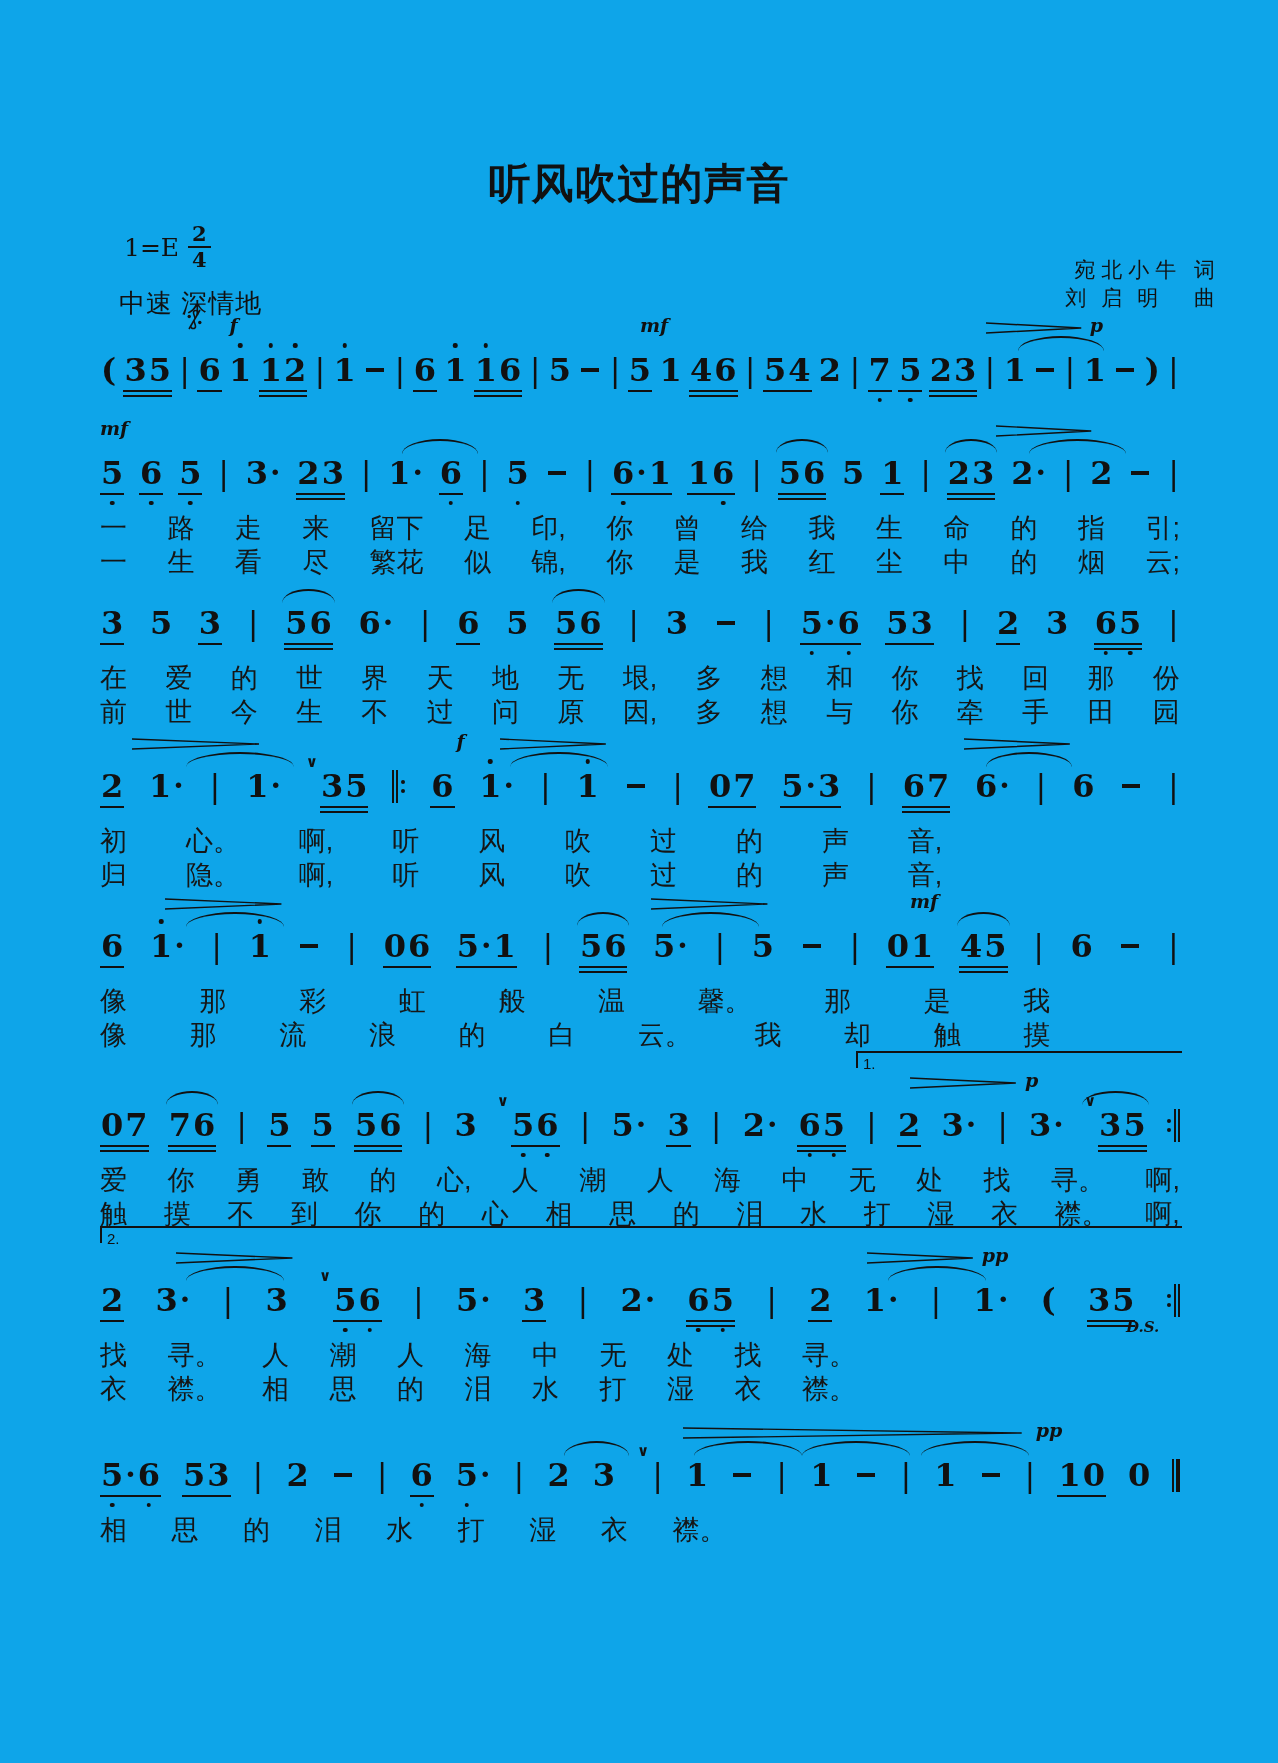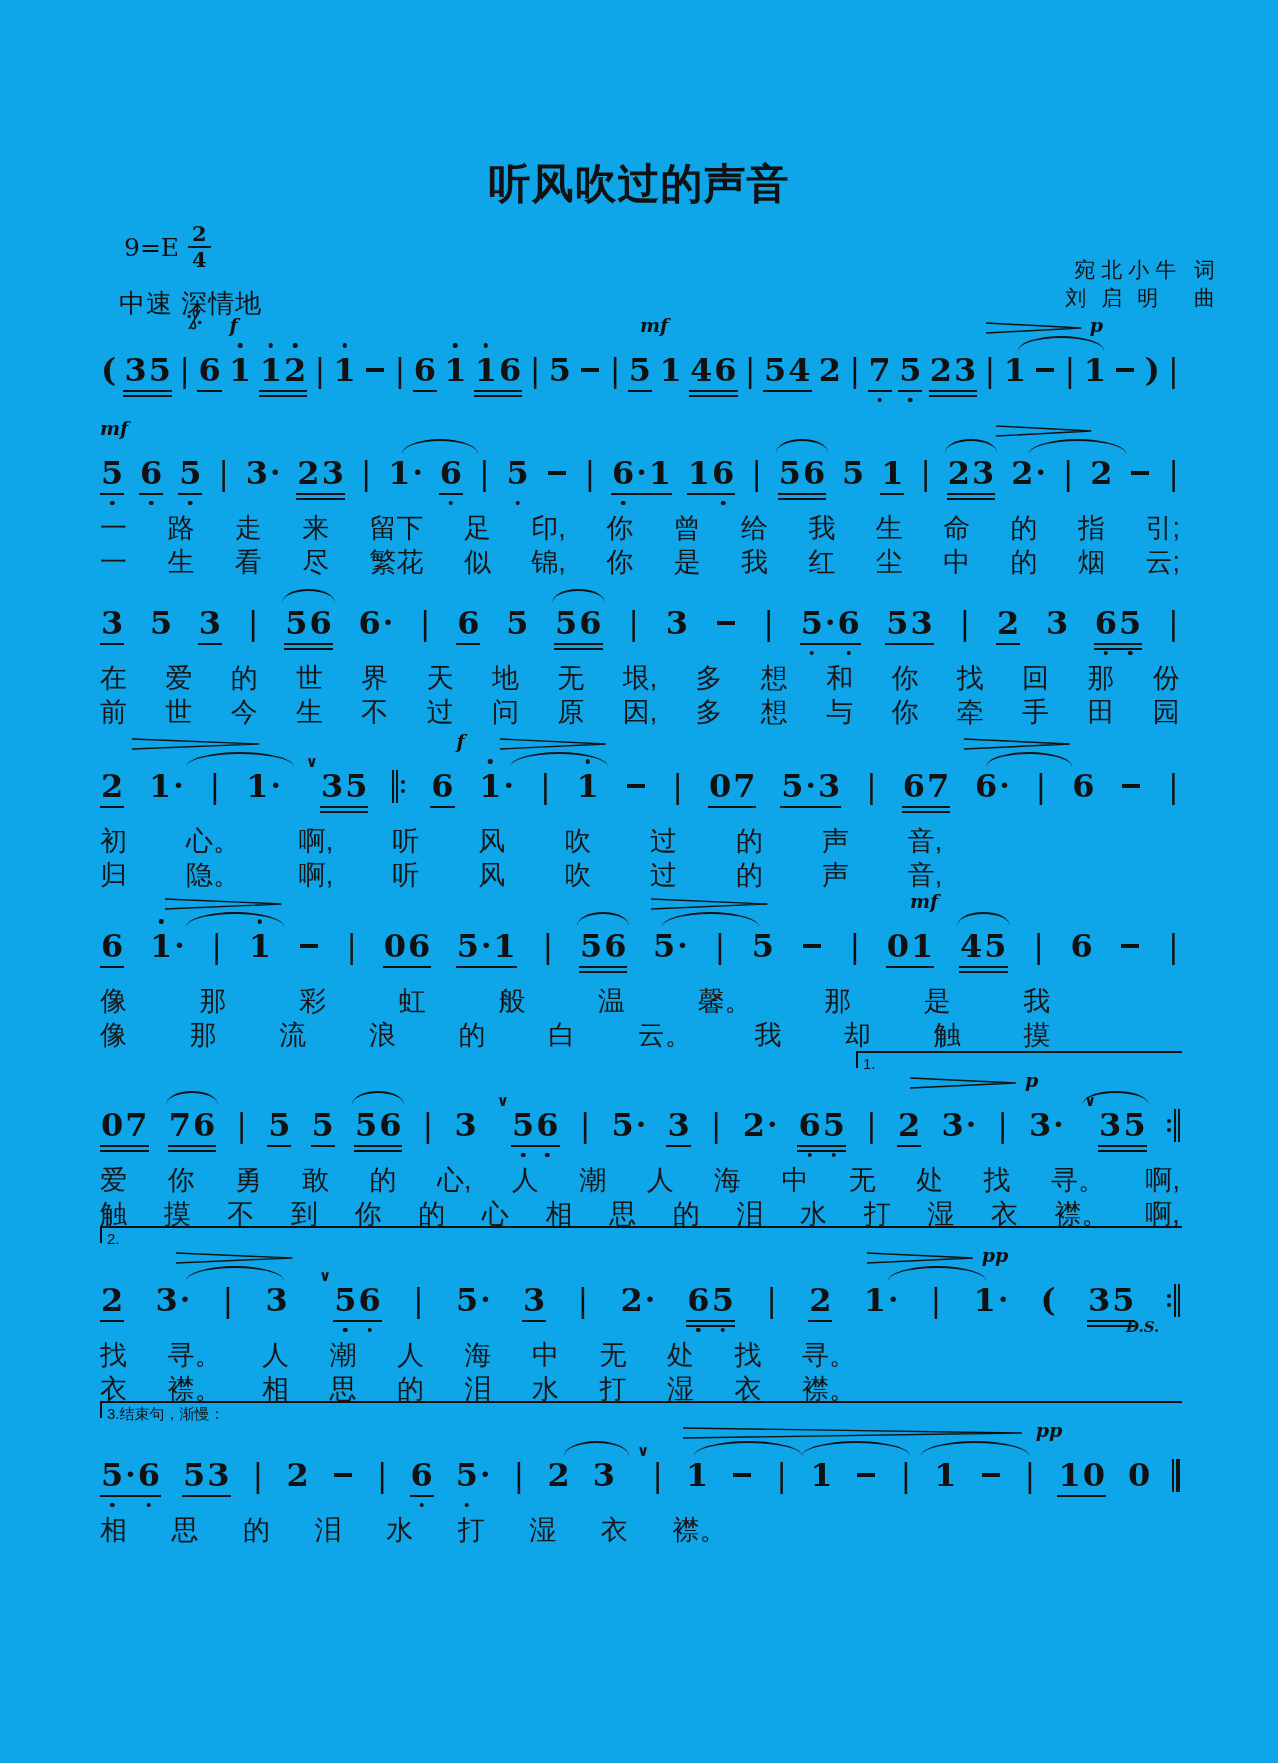--- a/index.html
+++ b/index.html
@@ -72,21 +72,21 @@
   .lyr + .lyr{margin-top:4px;}
   .syl{white-space:pre;}
 </style>
 </head>
 <body>
 
 <div class="page">
   <h1 class="title">听风吹过的声音</h1>
 
   <div class="keysig">
-    <span>9=E</span>
+    <span>1=E</span>
     <span class="frac">
       <span class="num">2</span>
       <span class="den">4</span>
     </span>
   </div>
 
   <div class="tempo">中速 深情地</div>
 
   <div class="credits">
     <div class="lyricist">宛北小牛 词</div>
@@ -1284,23 +1284,20 @@
           <span class="syl">的</span>
           <span class="syl">泪</span>
           <span class="syl">水</span>
           <span class="syl">打</span>
           <span class="syl">湿</span>
           <span class="syl">衣</span>
           <span class="syl">襟。</span>
         </div>
       </div>
       <div class="system s7">
-        <div class="ov volta" style="left: 0%; width: 100%;">
-          <span class="vlab">3.结束句，渐慢：</span>
-        </div>
         <div class="ov hp" style="left: 54%; width: 32%;">
           <svg viewBox="0 0 100 12" preserveAspectRatio="none">
             <path d="M0 1 L98 6 L0 11"></path>
           </svg>
           <span class="dyn">pp</span>
         </div>
         <div class="ov arc" style="left: 43%; width: 6%;"></div>
         <div class="ov arc" style="left: 55%; width: 10%;"></div>
         <div class="ov arc" style="left: 65%; width: 10%;"></div>
         <div class="ov arc" style="left: 76%; width: 10%;"></div>

